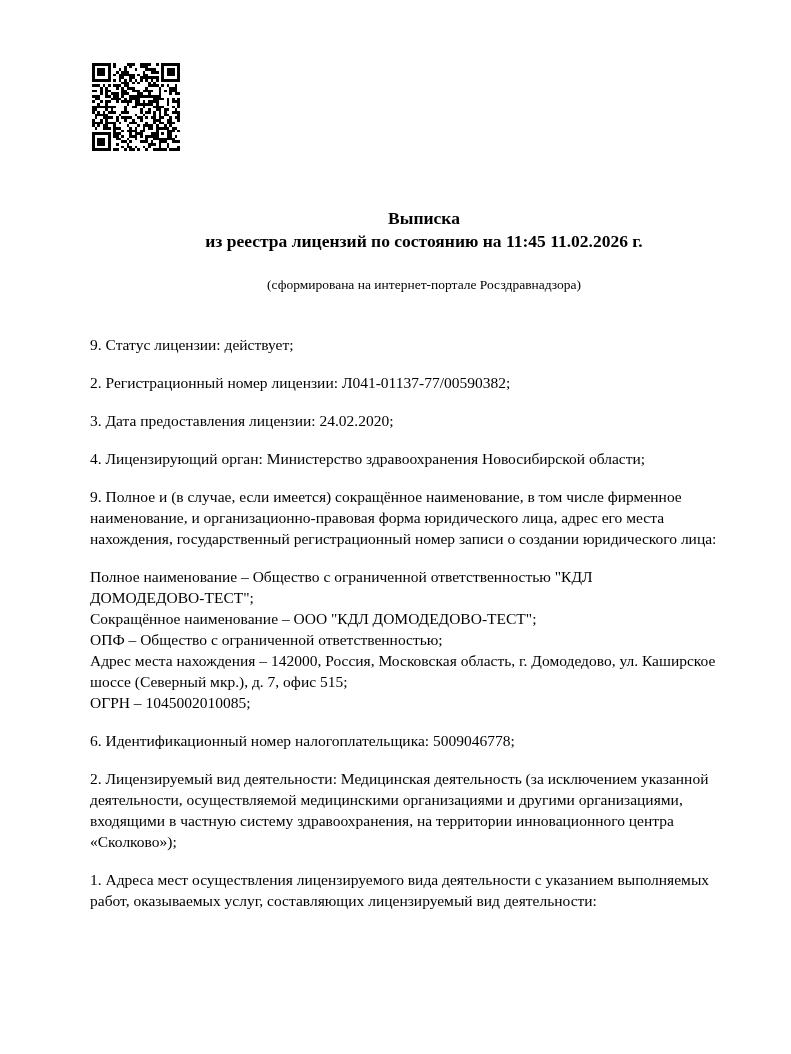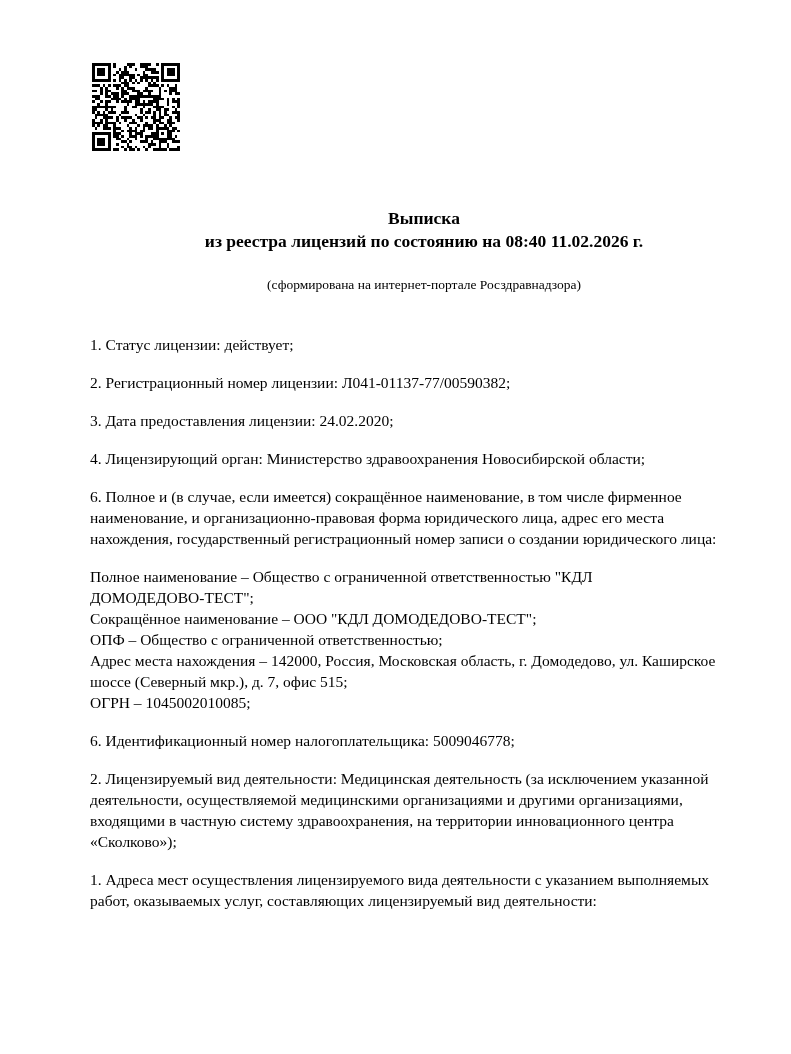--- a/index.html
+++ b/index.html
@@ -605,31 +605,31 @@
         <rect x="30" y="32" width="1" height="1"></rect>
         <rect x="31" y="32" width="1" height="1"></rect>
         <rect x="32" y="32" width="1" height="1"></rect>
       </svg>
     </div>
 
   <div class="content">
 
     <div class="title">
       <div>Выписка</div>
-      <div>из реестра лицензий по состоянию на 08:40 11.02.2026 г.</div>
+      <div>из реестра лицензий по состоянию на 11:45 11.02.2026 г.</div>
     </div>
 
     <div class="gen-note">(сформирована на интернет-портале Росздравнадзора)</div>
 
     <div class="body-text">
-      <p>1. Статус лицензии: действует;</p>
+      <p>9. Статус лицензии: действует;</p>
       <p>2. Регистрационный номер лицензии: Л041-01137-77/00590382;</p>
       <p>3. Дата предоставления лицензии: 24.02.2020;</p>
       <p>4. Лицензирующий орган: Министерство здравоохранения Новосибирской области;</p>
-      <p>6. Полное и (в случае, если имеется) сокращённое наименование, в том числе фирменное
+      <p>9. Полное и (в случае, если имеется) сокращённое наименование, в том числе фирменное
 наименование, и организационно-правовая форма юридического лица, адрес его места
 нахождения, государственный регистрационный номер записи о создании юридического лица:</p>
       <p>Полное наименование – Общество с ограниченной ответственностью "КДЛ
 ДОМОДЕДОВО-ТЕСТ";
 Сокращённое наименование – ООО "КДЛ ДОМОДЕДОВО-ТЕСТ";
 ОПФ – Общество с ограниченной ответственностью;
 Адрес места нахождения – 142000, Россия, Московская область, г. Домодедово, ул. Каширское
 шоссе (Северный мкр.), д. 7, офис 515;
 ОГРН – 1045002010085;</p>
       <p>6. Идентификационный номер налогоплательщика: 5009046778;</p>

